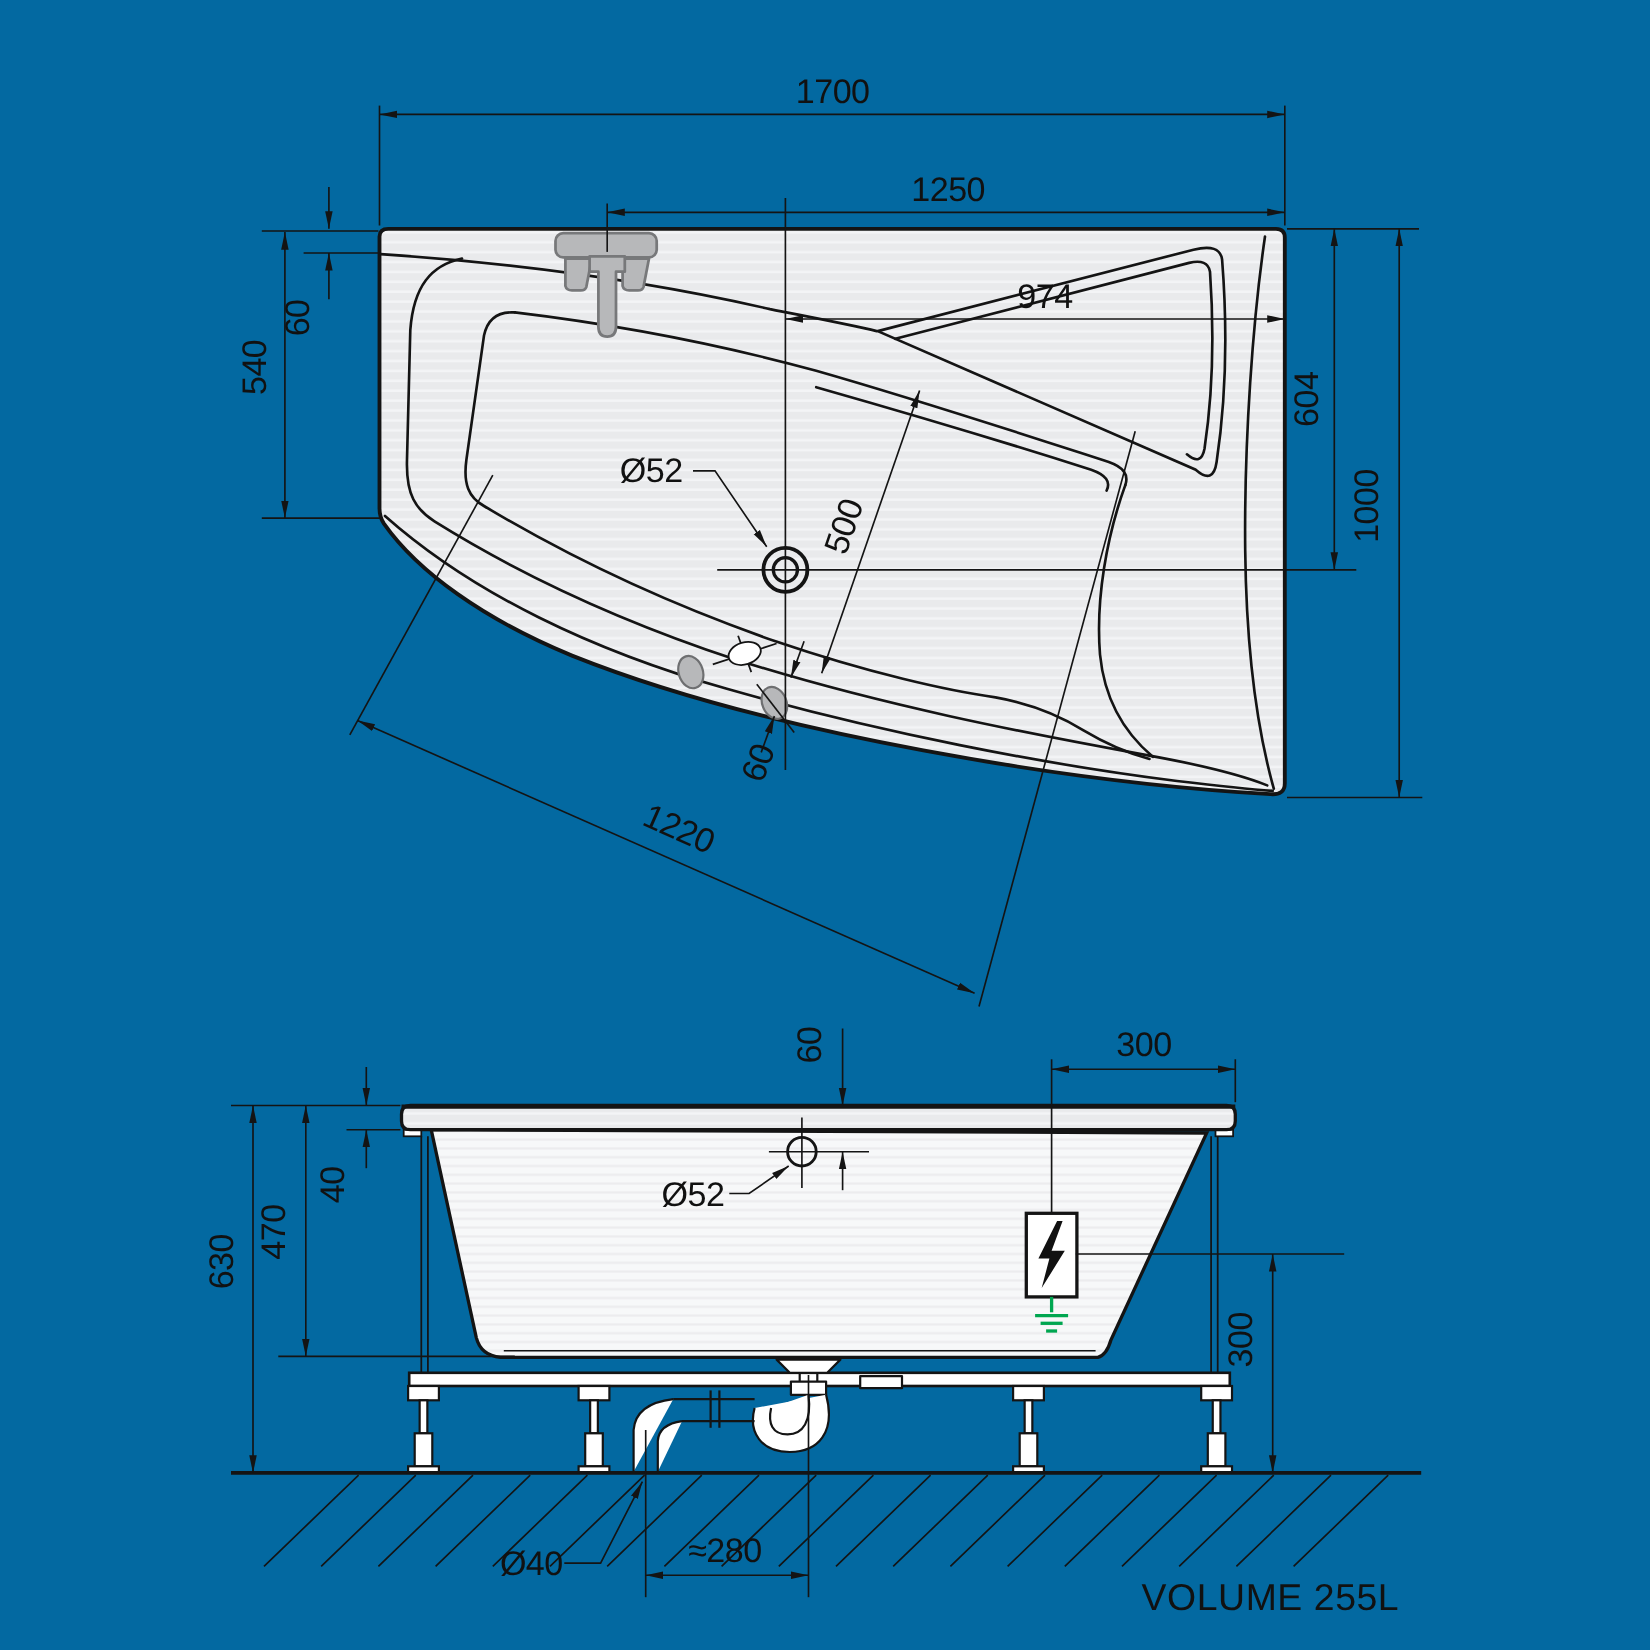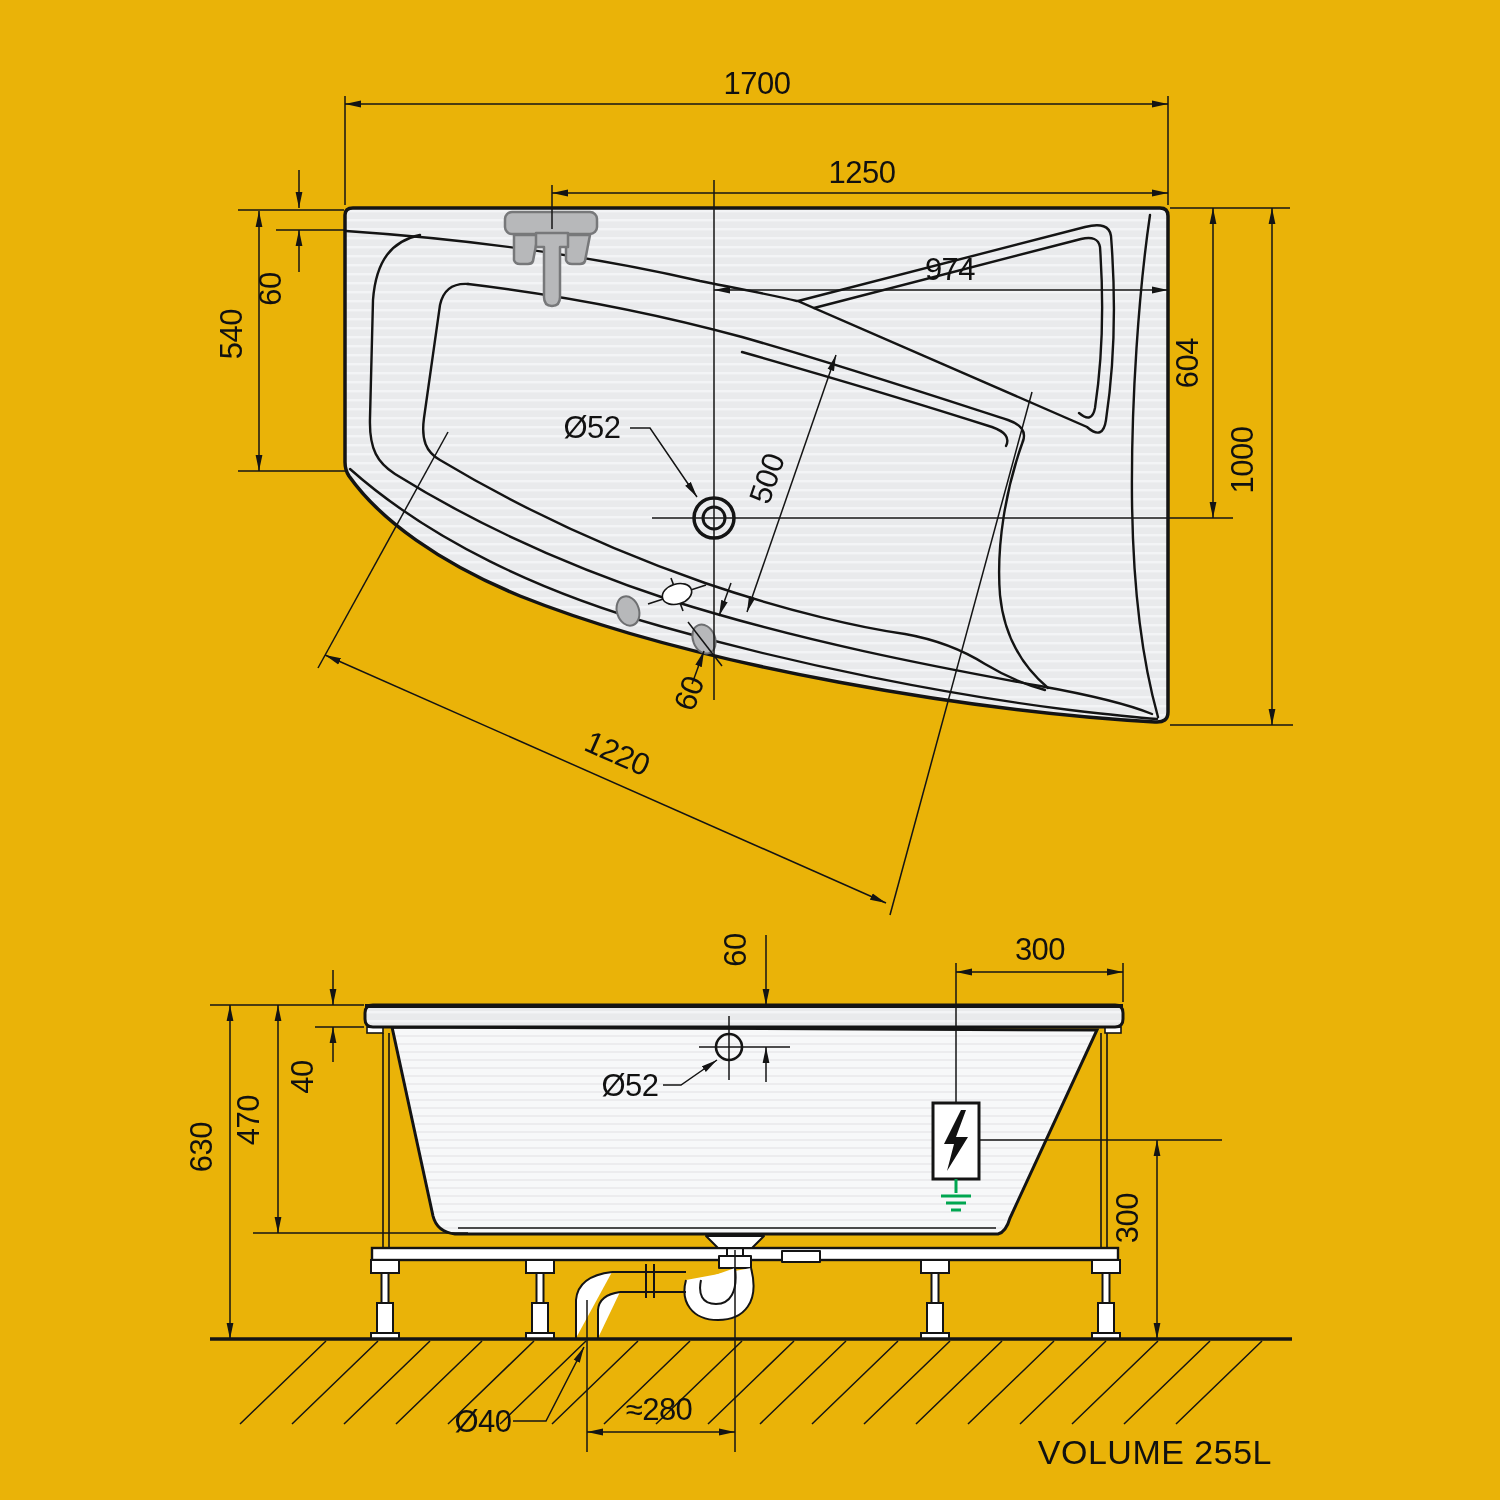--- a/index.html
+++ b/index.html
@@ -1,16 +1,16 @@
 <!DOCTYPE html>
 <html><head>
 <meta charset="utf-8">
 <style>
   html,body{margin:0;padding:0;background:#ffffff;}
-  .stage{position:relative;width:1500px;height:1500px;background:#eab308;overflow:hidden;
+  .stage{position:relative;width:1500px;height:1500px;background:#0369a1;overflow:hidden;
          font-family:"Liberation Sans", sans-serif;}
   svg{display:block}
   text{fill:#111;font-family:"Liberation Sans", sans-serif;}
   .dim{font-size:31px;letter-spacing:-0.5px;}
   .vol{font-size:34px;letter-spacing:0.5px;}
 </style>
 </head>
 <body>
 
 <div class="stage">

